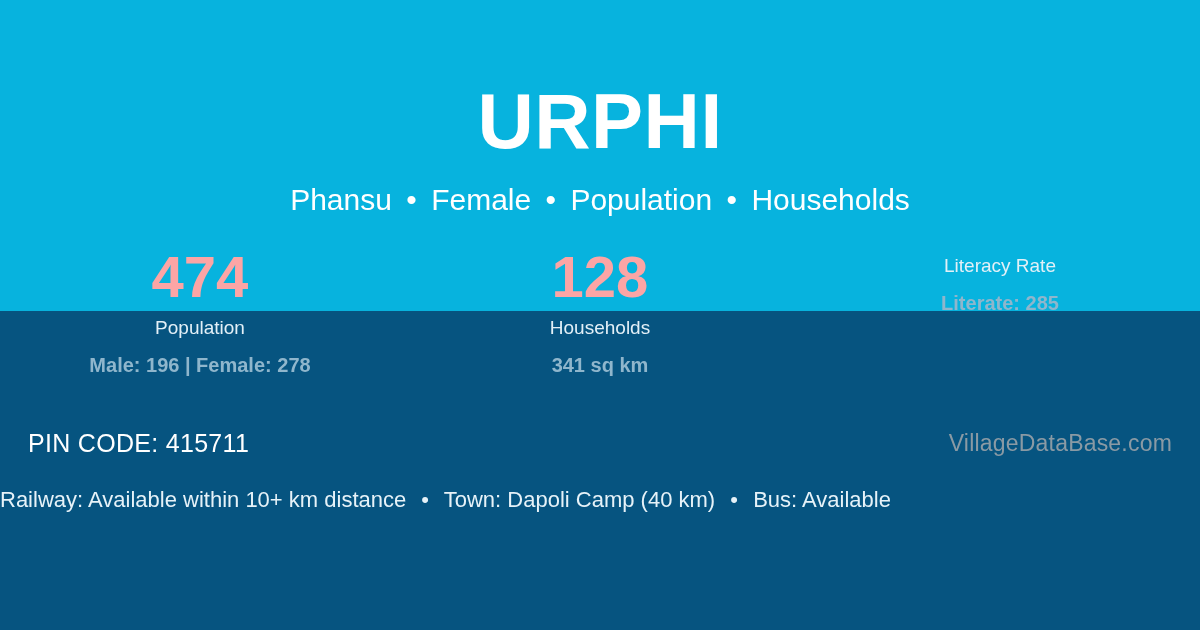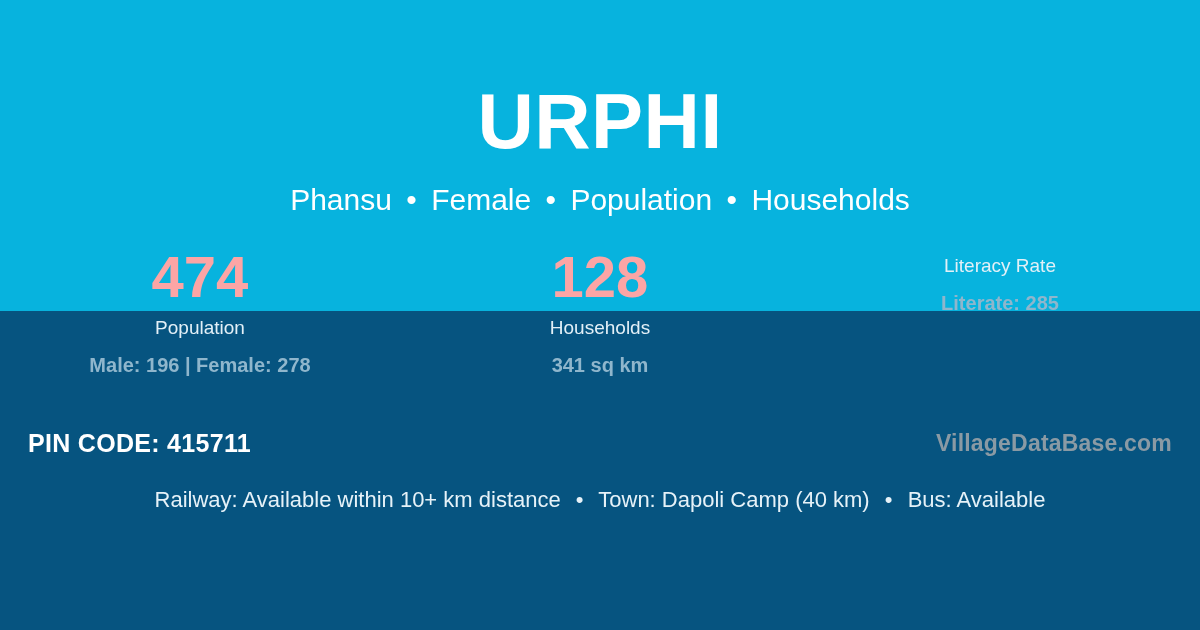--- a/index.html
+++ b/index.html
@@ -71,45 +71,44 @@
   .stat-sub {
     font-size:20px;
     font-weight:700;
     line-height:22px;
     color:#8fb6cc;
     margin-top:9px;
   }
 
   #infra-line {
     position:absolute; left:0; top:485px; width:1200px;
-    text-align:center;
     font-size:22px;
     font-weight:400;
     line-height:30px;
     color:#e6f2f8;
   }
   #infra-line .sep-dot { padding:0 9px; }
 
   #footer {
     position:absolute; left:0; bottom:0;
     width:1200px; height:62px;
     display:flex;
     align-items:center;
     justify-content:space-between;
     padding:0 28px;
   }
   #pin-code {
     font-size:25px;
-    font-weight:bold;
+    font-weight:normal;
     color:#ffffff;
     letter-spacing:0.3px;
   }
   #brand {
     font-size:23px;
-    font-weight:bold;
+    font-weight:normal;
     color:#8a9aa4;
     letter-spacing:0.2px;
   }
 </style>
 </head>
 <body>
 
 <div id="card">
 
   <div id="top-band"></div>

